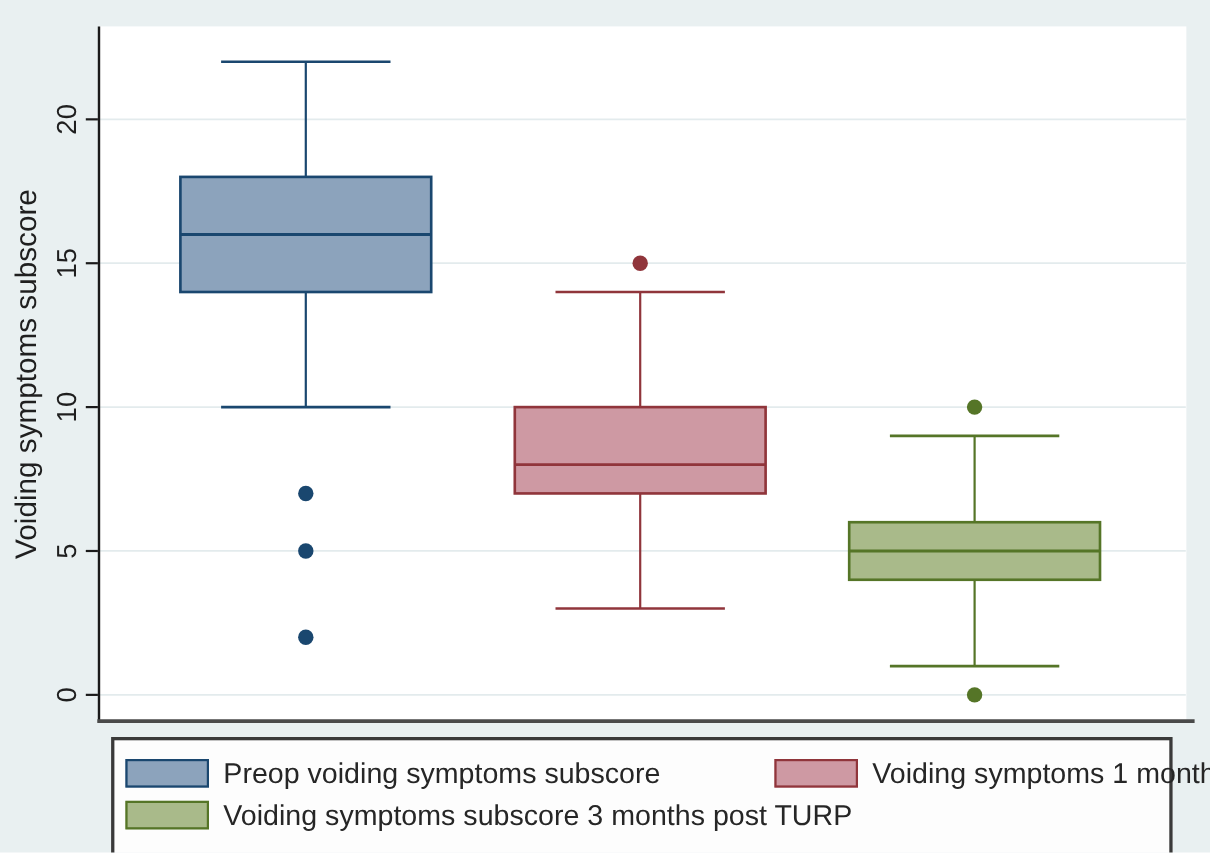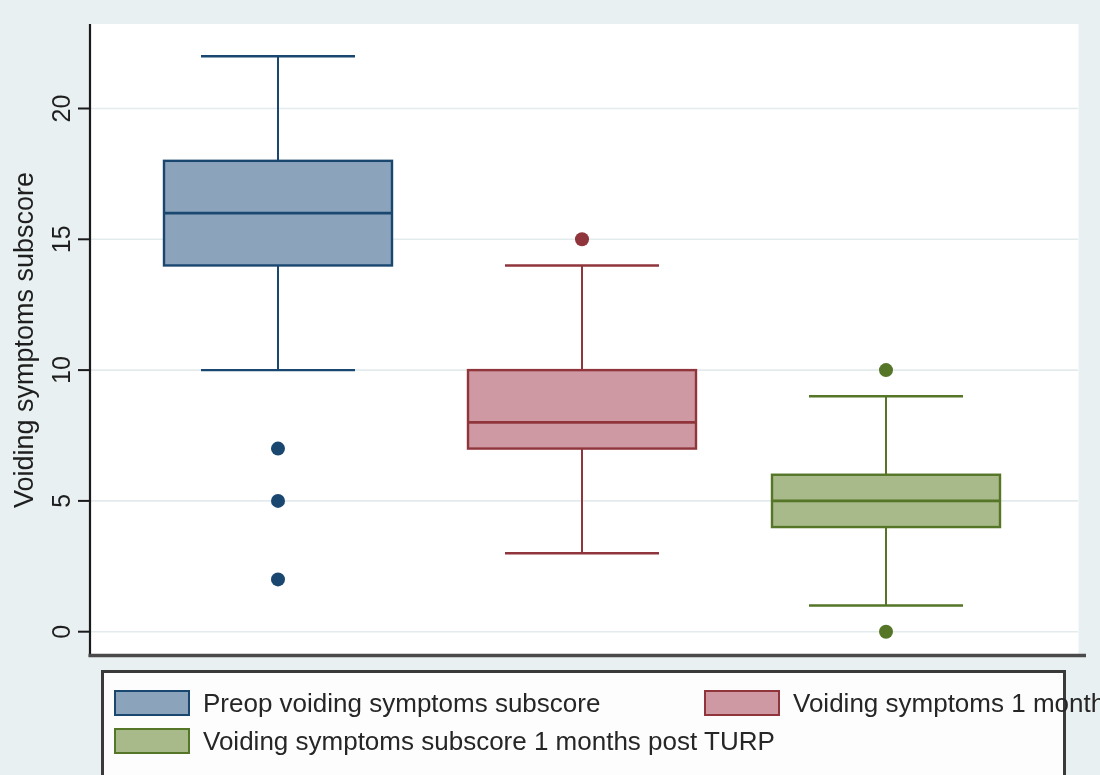--- a/index.html
+++ b/index.html
@@ -107,16 +107,16 @@
     <div class="legend-item" id="legend-item-0">
       <span class="swatch" style="background-color: rgb(140, 163, 188); border-color: rgb(26, 71, 111);"></span>
       <span class="legend-label">Preop voiding symptoms subscore</span>
     </div>
     <div class="legend-item" id="legend-item-1">
       <span class="swatch" style="background-color: rgb(206, 153, 163); border-color: rgb(144, 53, 59);"></span>
       <span class="legend-label">Voiding symptoms 1 month</span>
     </div>
     <div class="legend-item" id="legend-item-2">
       <span class="swatch" style="background-color: rgb(169, 186, 138); border-color: rgb(85, 117, 39);"></span>
-      <span class="legend-label">Voiding symptoms subscore 1 months post TURP</span>
+      <span class="legend-label">Voiding symptoms subscore 3 months post TURP</span>
     </div>
   </div>
 </div>
 
 </body></html>

